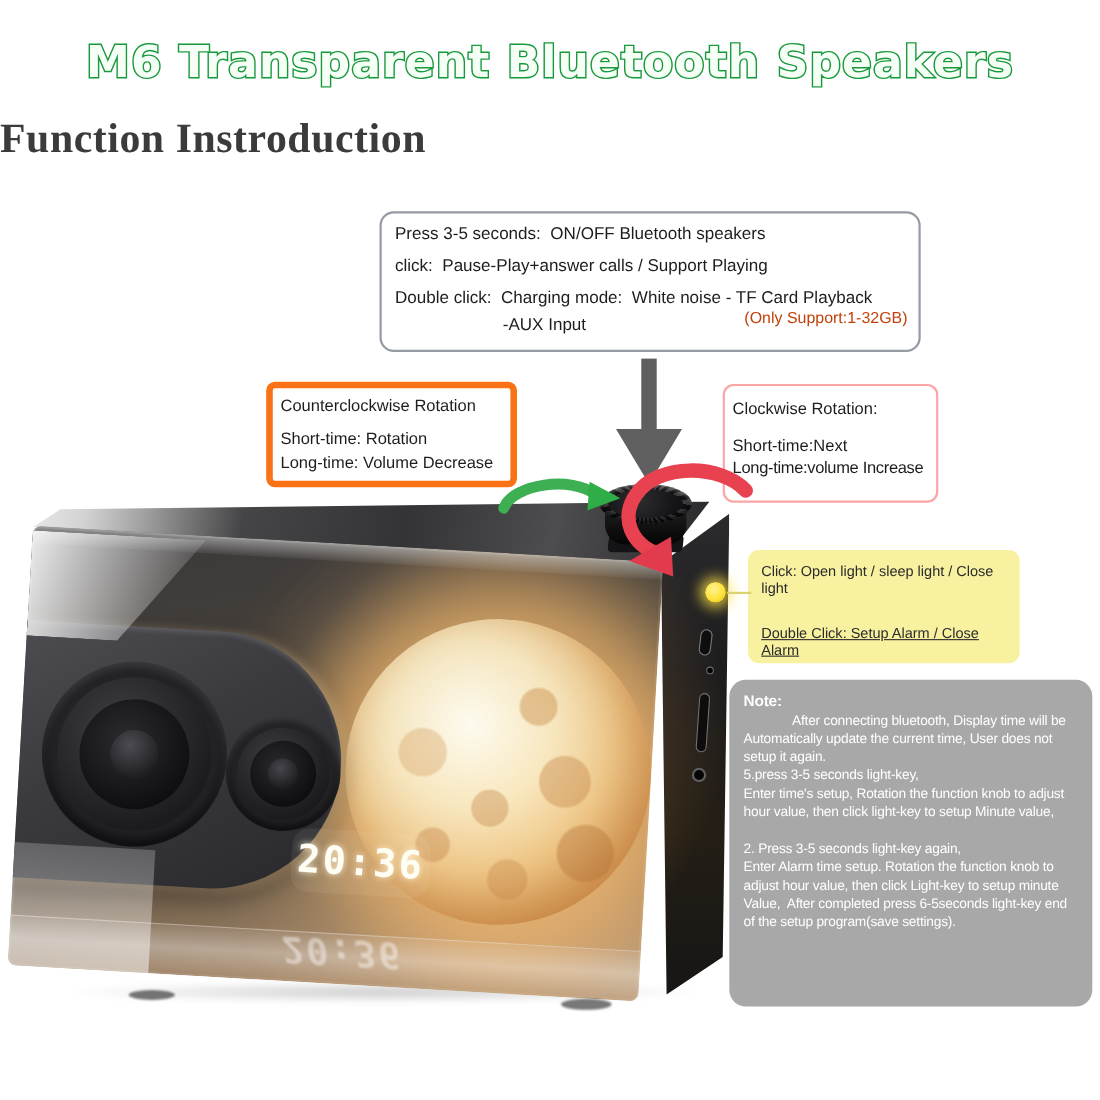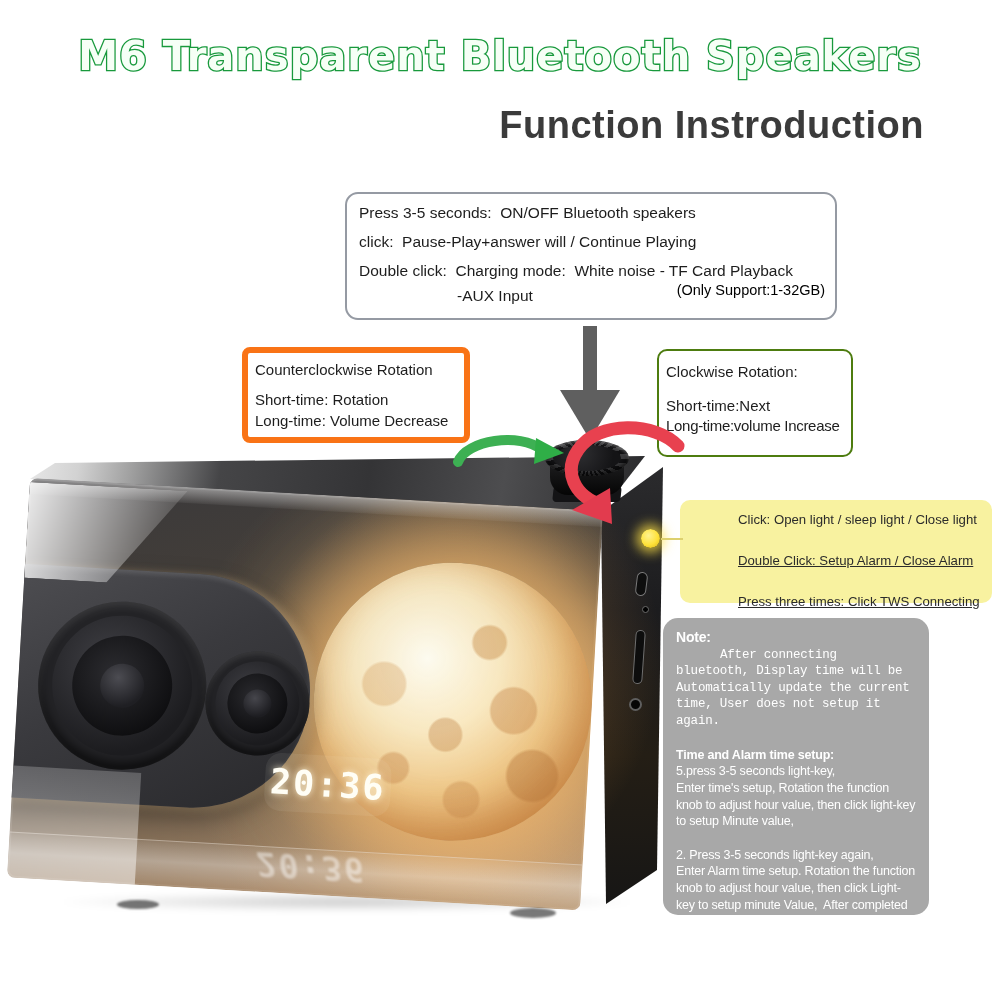--- a/index.html
+++ b/index.html
@@ -2,55 +2,55 @@
 <html><head>
 <meta charset="utf-8">
 <style>
   * { margin:0; padding:0; box-sizing:border-box; }
   html,body { background:#ffffff; }
   body { font-family:"Liberation Sans", sans-serif; }
   .stage { position:relative; width:1000px; height:1000px; background:#fff; overflow:hidden; }
 
   
   .title-wrap { position:absolute; left:0; top:18px; width:1000px; height:74px; }
-  .subtitle { position:absolute; left:0; top:104px; width:924px; text-align:right;
-              font-size:38px; font-weight:bold; color:#3b3b3b; letter-spacing:.5px; }
+  .subtitle { position:absolute; left:0; top:104px; width:924px; text-align:left;
+              font-size:38px; font-weight:bold; color:#3b3b3b; letter-spacing:.5px;font-family:Liberation Serif, serif; }
 
   
   .callout { position:absolute; background:#fff; color:#1d1d1d; }
   .knob-box { left:345px; top:192px; width:492px; height:128px;
               border:2px solid #959aa3; border-radius:13px; font-size:15.5px; }
   .knob-box p { white-space:pre-wrap; margin:11px 0 0 12px; line-height:1.15; }
   .knob-box .first { margin-top:10px;margin-left:12px; }
-  .knob-box .tf-note { position:absolute; right:10px; top:88px; margin:0; color:#000000; font-size:14.5px; }
+  .knob-box .tf-note { position:absolute; right:10px; top:88px; margin:0; color:#c2410c; font-size:14.5px; }
   .knob-box .aux { margin:8px 0 0 110px; }
 
   .ccw-box { left:242px; top:347px; width:228px; height:96px;
              border:6px solid #f97316; border-radius:8px; font-size:15px; }
   .ccw-box .bx-title { margin:8px 0 0 7px; }
   .ccw-box .l1 { margin:13px 0 0 7px; }
   .ccw-box .l2 { margin:4px 0 0 7px; }
 
   .cw-box { left:657px; top:349px; width:196px; height:108px;
-            border:2px solid #4d7c0f; border-radius:10px; font-size:15px; }
+            border:2px solid #fca5a5; border-radius:10px; font-size:15px; }
   .cw-box .bx-title { margin:12px 0 0 7px; }
   .cw-box .l1 { margin:17px 0 0 7px; }
   .cw-box .l2 { margin:3px 0 0 7px; letter-spacing:-.3px; }
 
-  .light-box { left:680px; top:500px; width:312px; height:103px;
-               background:#f8f2a0; border-radius:10px; font-size:13.2px; color:#2b2b2b; border:none;padding-left:46px; }
+  .light-box { left:680px; top:500px; width:247px; height:103px;
+               background:#f8f2a0; border-radius:10px; font-size:13.2px; color:#2b2b2b; border:none; }
   .light-box p { margin:12px 0 0 12px; }
   .light-box p + p { margin-top:26px;text-decoration:underline; }
 
-  .note-box { left:663px; top:618px; width:266px; height:297px;
+  .note-box { left:663px; top:618px; width:330px; height:297px;
               background:#a8a8a8; border-radius:15px; color:#ffffff;
               font-size:12.5px; line-height:1.33; letter-spacing:-.2px; border:none; }
   .note-box .pad { padding:10px 12px 10px 13px; }
   .note-box .nb-head { font-weight:bold; font-size:14px; }
-  .note-box .nb-p1 { text-indent:44px;font-family:Liberation Mono, monospace; }
+  .note-box .nb-p1 { text-indent:44px; }
   .note-box .nb-sub { font-weight:bold; margin-top:17px; }
   .note-box p { white-space:pre-wrap; }
   .note-box .gap { margin-top:17px; }
 
   
   .down-arrow { position:absolute; left:560px; top:326px; width:60px; height:116px; z-index:4; }
   .down-arrow .shaft { position:absolute; left:23px; top:0; width:14px; height:70px; background:#5f5f5f; }
   .down-arrow .head { position:absolute; left:0; top:64px; width:0; height:0;
                       border-left:30px solid transparent; border-right:30px solid transparent;
                       border-top:50px solid #5f5f5f; }
@@ -165,21 +165,21 @@
 
   <div class="title-wrap">
     <svg width="1000" height="74">
       <text x="500" y="52" text-anchor="middle" font-family="DejaVu Sans, sans-serif" font-size="40" font-weight="bold" letter-spacing="1" fill="#f6fff6" stroke="#18993c" stroke-width="2.6" paint-order="stroke">M6 Transparent Bluetooth Speakers</text>
     </svg>
   </div>
   <div class="subtitle">Function Instroduction</div>
 
   <div class="callout knob-box">
     <p class="first">Press 3-5 seconds:  ON/OFF Bluetooth speakers</p>
-    <p>click:  Pause-Play+answer will / Continue Playing</p>
+    <p>click:  Pause-Play+answer calls / Support Playing</p>
     <p>Double click:  Charging mode:  White noise - TF Card Playback</p>
     <p class="tf-note">(Only Support:1-32GB)</p>
     <p class="aux">-AUX Input</p>
   </div>
 
   <div class="down-arrow">
     <div class="shaft"></div>
     <div class="head"></div>
   </div>
 
@@ -255,21 +255,20 @@
   <div class="callout light-box">
     <p>Click: Open light / sleep light / Close light</p>
     <p>Double Click: Setup Alarm / Close Alarm</p>
     <p>Press three times: Click TWS Connecting</p>
   </div>
 
   <div class="callout note-box">
     <div class="pad">
       <p class="nb-head">Note:</p>
       <p class="nb-p1">After connecting bluetooth, Display time will be Automatically update the current time, User does not setup it again.</p>
-      <p class="nb-sub">Time and Alarm time setup:</p>
       <p>5.press 3-5 seconds light-key,</p>
       <p>Enter time's setup, Rotation the function knob to adjust hour value, then click light-key to setup Minute value,</p>
       <p class="gap">2. Press 3-5 seconds light-key again,</p>
       <p>Enter Alarm time setup. Rotation the function knob to adjust hour value, then click Light-key to setup minute Value,  After completed press 6-5seconds light-key end of the setup program(save settings).</p>
     </div>
   </div>
 
 </div>
 
 </body></html>

